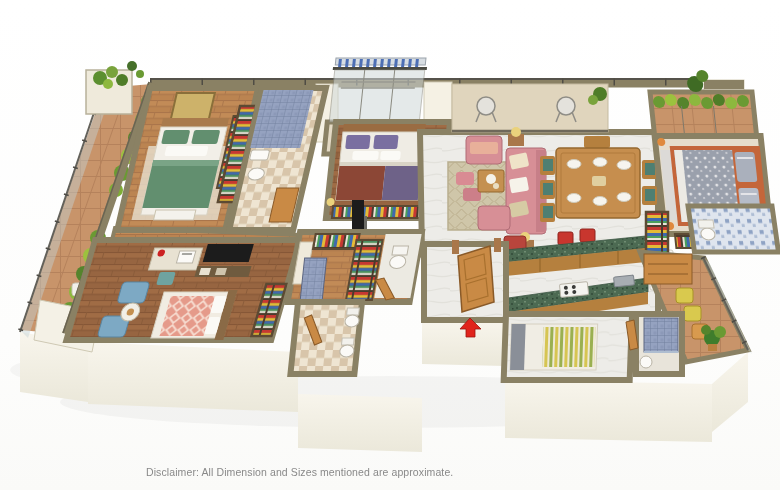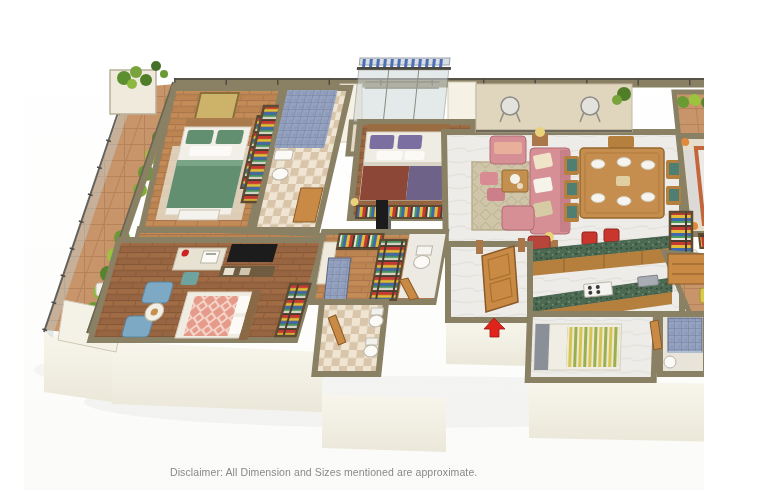--- a/index.html
+++ b/index.html
@@ -1,16 +1,16 @@
 <!DOCTYPE html>
 <html style="--background: #ffffff; --wall-top: #8a8164; --wall-edge: #55524a; --wall-face: #f5f1e4; --wood: #c28b57; --wood-dark: #a06c45; --terracotta: #c8946a; --marble: #edece8; --tile-blue: #8e9cbd; --mosaic-blue: #dfe5ee; --granite-green: #4c6a52; --cabinet-wood: #b5803e; --door-wood: #c98a45; --sofa-pink: #d78f96; --accent-red: #b8453c; --arrow-red: #e0241c; --bed-green: #628f6f; --bed-purple: #6e6288; --bed-maroon: #8c4736; --bed-grey: #9aa0ac; --chair-blue: #7da9c4; --chair-teal: #4e7f72; --chair-yellow: #d9c94e; --lamp-gold: #ead27c; --hedge-green: #6a9a33; --hedge-light: #9cc23e; --rug-beige: #cfc6a9; --text-grey: #898989;"><head>
 <meta charset="utf-8">
 <style>
   html,body{margin:0;padding:0;background:#fff;}
-  .stage{position:relative;width:680px;height:490px;background:linear-gradient(180deg,#ffffff 0%,#fdfdfc 70%,#fafaf8 100%);overflow:hidden;font-family:"Liberation Sans",sans-serif;margin-left:24px;}
+  .stage{position:relative;width:780px;height:490px;background:linear-gradient(180deg,#ffffff 0%,#fdfdfc 70%,#fafaf8 100%);overflow:hidden;font-family:"Liberation Sans",sans-serif;}
   .plan-svg{position:absolute;left:0;top:0;}
   .disclaimer{position:absolute;left:146px;top:466px;font-size:10.5px;color:var(--text-grey,#898989);letter-spacing:.1px;}
 </style>
 </head>
 <body>
 
 <div class="stage">
 <svg class="plan-svg" width="780" height="490" viewBox="0 0 780 490">
   <defs>
     <pattern id="pat-clothes" width="16" height="15" patternUnits="userSpaceOnUse">

